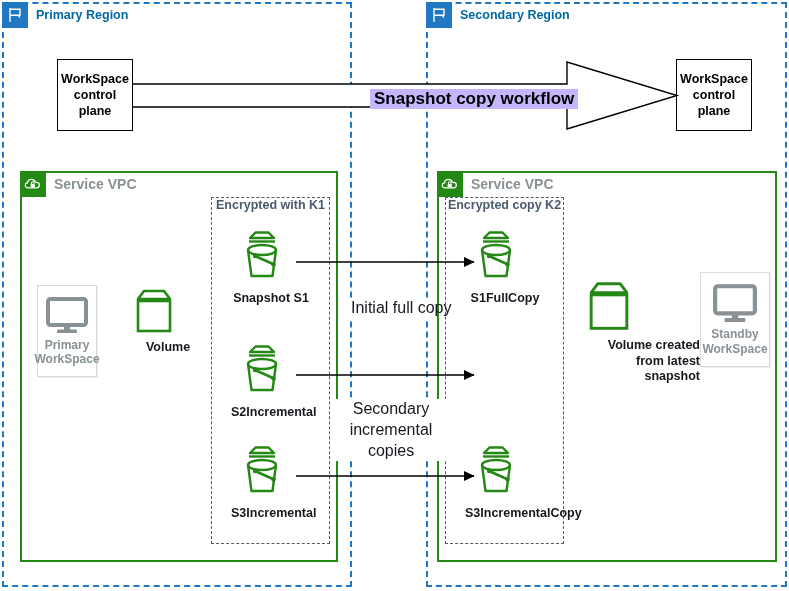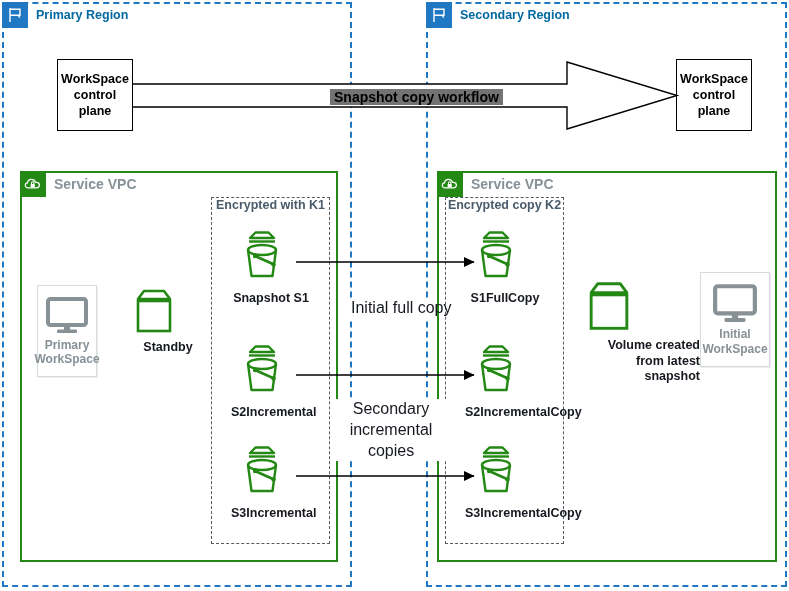--- a/index.html
+++ b/index.html
@@ -152,26 +152,27 @@
     color: #16191f;
     text-align: center;
     line-height: 1.3;
     background: #ffffff;
     white-space: nowrap;
     margin-top: 44px;
   }
   .conn-label.wrap { white-space: normal; }
   .workflow-label {
     position: absolute;
-    font-size: 14px;
+    font-size: 17px;
     font-weight: bold;
     color: #000000;
-    background: #737373;
+    background: #c4b5fd;
     padding: 0 4px;
     white-space: nowrap;
+    margin-left: 40px;
   }
   svg { display: block; }
 </style>
 </head>
 <body>
 
 <div id="canvas">
 
   <div class="region-box" style="left:2px; top:2px; width:350px; height:585px;"></div>
   <div class="region-tab" style="left:2px; top:2px;">
@@ -246,21 +247,21 @@
     <div class="ws-label">Primary WorkSpace</div>
   </div>
 
   <div class="node" style="left:128px; top:285px; width:80px;">
     <span>
       <svg width="52" height="52" viewBox="0 0 52 52" aria-hidden="true">
         <path d="M10 14 L16 6 L36 6 L42 14 Z" fill="none" stroke="#248814" stroke-width="2.6" stroke-linejoin="round"></path>
         <rect x="10" y="16" width="32" height="30" fill="none" stroke="#248814" stroke-width="2.6"></rect>
       </svg>
     </span>
-    <div class="node-caption">Standby</div>
+    <div class="node-caption">Volume</div>
   </div>
 
   <div class="node" style="left:231px; top:226px; width:80px;">
     <span>
       <svg width="62" height="62" viewBox="0 0 62 62" aria-hidden="true">
         <path d="M19 12 L24.5 6.5 L37.5 6.5 L43 12 Z" fill="none" stroke="#248814" stroke-width="2.4" stroke-linejoin="round"></path>
         <path d="M18 15.5 L44 15.5" stroke="#248814" stroke-width="2.4"></path>
         <ellipse cx="31" cy="24" rx="14" ry="5" fill="none" stroke="#248814" stroke-width="2.4"></ellipse>
         <path d="M17 24 L20.5 50 L41.5 50 L45 24" fill="none" stroke="#248814" stroke-width="2.4" stroke-linejoin="round"></path>
         <path d="M24 30 L42 38" stroke="#248814" stroke-width="2.6" stroke-linecap="round"></path>
@@ -309,34 +310,20 @@
         <ellipse cx="31" cy="24" rx="14" ry="5" fill="none" stroke="#248814" stroke-width="2.4"></ellipse>
         <path d="M17 24 L20.5 50 L41.5 50 L45 24" fill="none" stroke="#248814" stroke-width="2.4" stroke-linejoin="round"></path>
         <path d="M24 30 L42 38" stroke="#248814" stroke-width="2.6" stroke-linecap="round"></path>
         <circle cx="24" cy="30" r="2.2" fill="#248814"></circle>
         <circle cx="42.5" cy="38.5" r="2.2" fill="#248814"></circle>
       </svg>
     </span>
     <div class="node-caption">S1FullCopy</div>
   </div>
 
-  <div class="node" style="left:465px; top:340px; width:80px;">
-    <span>
-      <svg width="62" height="62" viewBox="0 0 62 62" aria-hidden="true">
-        <path d="M19 12 L24.5 6.5 L37.5 6.5 L43 12 Z" fill="none" stroke="#248814" stroke-width="2.4" stroke-linejoin="round"></path>
-        <path d="M18 15.5 L44 15.5" stroke="#248814" stroke-width="2.4"></path>
-        <ellipse cx="31" cy="24" rx="14" ry="5" fill="none" stroke="#248814" stroke-width="2.4"></ellipse>
-        <path d="M17 24 L20.5 50 L41.5 50 L45 24" fill="none" stroke="#248814" stroke-width="2.4" stroke-linejoin="round"></path>
-        <path d="M24 30 L42 38" stroke="#248814" stroke-width="2.6" stroke-linecap="round"></path>
-        <circle cx="24" cy="30" r="2.2" fill="#248814"></circle>
-        <circle cx="42.5" cy="38.5" r="2.2" fill="#248814"></circle>
-      </svg>
-    </span>
-    <div class="node-caption">S2IncrementalCopy</div>
-  </div>
 
   <div class="node" style="left:465px; top:441px; width:80px;">
     <span>
       <svg width="62" height="62" viewBox="0 0 62 62" aria-hidden="true">
         <path d="M19 12 L24.5 6.5 L37.5 6.5 L43 12 Z" fill="none" stroke="#248814" stroke-width="2.4" stroke-linejoin="round"></path>
         <path d="M18 15.5 L44 15.5" stroke="#248814" stroke-width="2.4"></path>
         <ellipse cx="31" cy="24" rx="14" ry="5" fill="none" stroke="#248814" stroke-width="2.4"></ellipse>
         <path d="M17 24 L20.5 50 L41.5 50 L45 24" fill="none" stroke="#248814" stroke-width="2.4" stroke-linejoin="round"></path>
         <path d="M24 30 L42 38" stroke="#248814" stroke-width="2.6" stroke-linecap="round"></path>
         <circle cx="24" cy="30" r="2.2" fill="#248814"></circle>
@@ -357,21 +344,21 @@
   </div>
 
   <div class="ws-frame" style="left:700px; top:272px; width:70px; height:95px;">
     <span>
       <svg width="46" height="42" viewBox="0 0 44 40" aria-hidden="true">
         <rect x="3" y="3" width="38" height="26" rx="2.5" fill="none" stroke="#879196" stroke-width="4"></rect>
         <rect x="19" y="29" width="6" height="5" fill="#879196"></rect>
         <rect x="12" y="33.5" width="20" height="3.6" rx="1.2" fill="#879196"></rect>
       </svg>
     </span>
-    <div class="ws-label">Initial WorkSpace</div>
+    <div class="ws-label">Standby WorkSpace</div>
   </div>
 
   <svg class="abs" style="left:296px; top:250px;" width="190" height="24" viewBox="0 0 190 24">
     <defs>
       <marker id="ah1" markerWidth="9" markerHeight="9" refX="8" refY="4.5" orient="auto" markerUnits="strokeWidth">
         <path d="M0,0.6 L8.5,4.5 L0,8.4 z" fill="#000000"></path>
       </marker>
     </defs>
     <line x1="0" y1="12" x2="178" y2="12" stroke="#000000" stroke-width="1.3" marker-end="url(#ah1)"></line>
   </svg>

